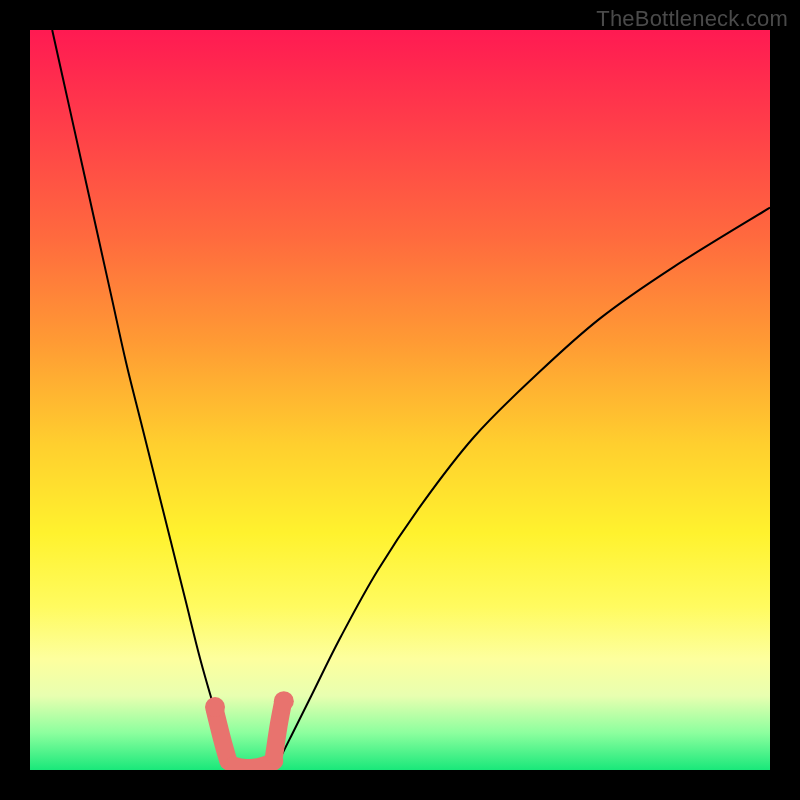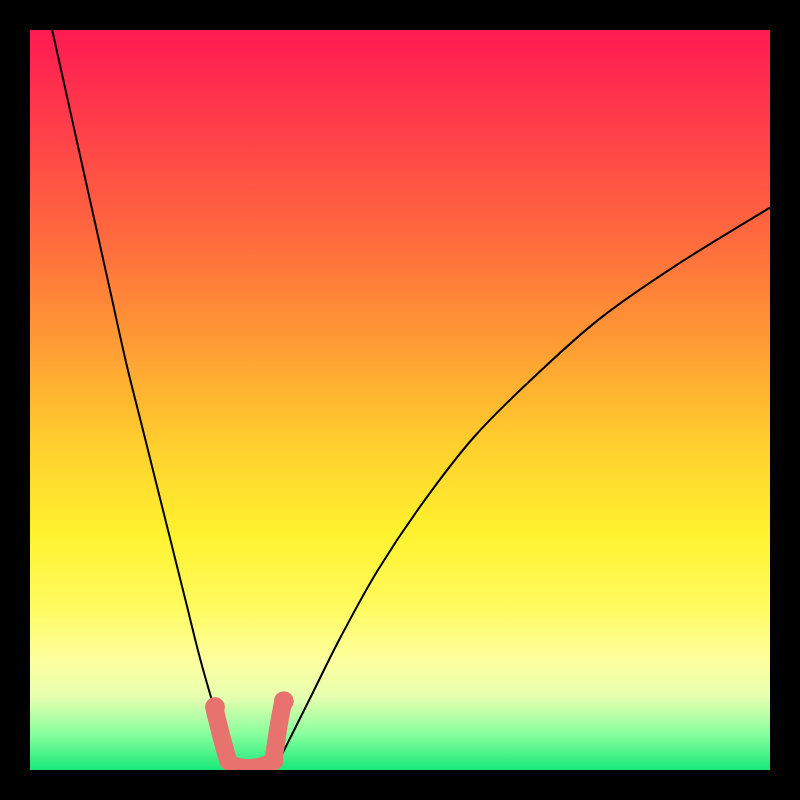--- a/index.html
+++ b/index.html
@@ -96,13 +96,14 @@
       <g id="marker-group">
           <path class="marker-stroke" d="M 185 680.8 C 186.332 686.1279999999999, 190.0024 701.3424, 192.4 710.4 C 194.79760000000002 719.4576, 197.25440000000003 727.3904, 198.32000000000002 731.12"></path>
           <path class="marker-stroke" d="M 203.50000000000003 735.56 C 205.23160000000004 735.9595999999999, 209.52360000000004 737.3804, 213.12000000000003 737.78 C 216.71640000000002 738.1795999999999, 219.75039999999998 738.1795999999999, 223.48 737.78 C 227.2096 737.3804, 230.1104 736.7588, 233.84 735.56 C 237.5696 734.3611999999999, 242.33520000000001 731.9192, 244.20000000000002 731.12"></path>
           <path class="marker-stroke" d="M 244.20000000000002 725.2 C 244.99920000000003 719.8720000000001, 247.04160000000002 705.1904000000001, 248.64000000000001 695.6 C 250.2384 686.0096, 252.2808 676.1823999999999, 253.08 671.92"></path>
           <circle cx="185" cy="677.1" r="10" class="marker-blob"></circle>
           <circle cx="253.82" cy="671.18" r="10" class="marker-blob"></circle>
         </g>
     </svg>
   </div>
 
+  <div class="watermark">TheBottleneck.com</div>
 </div>
 
 </body></html>

